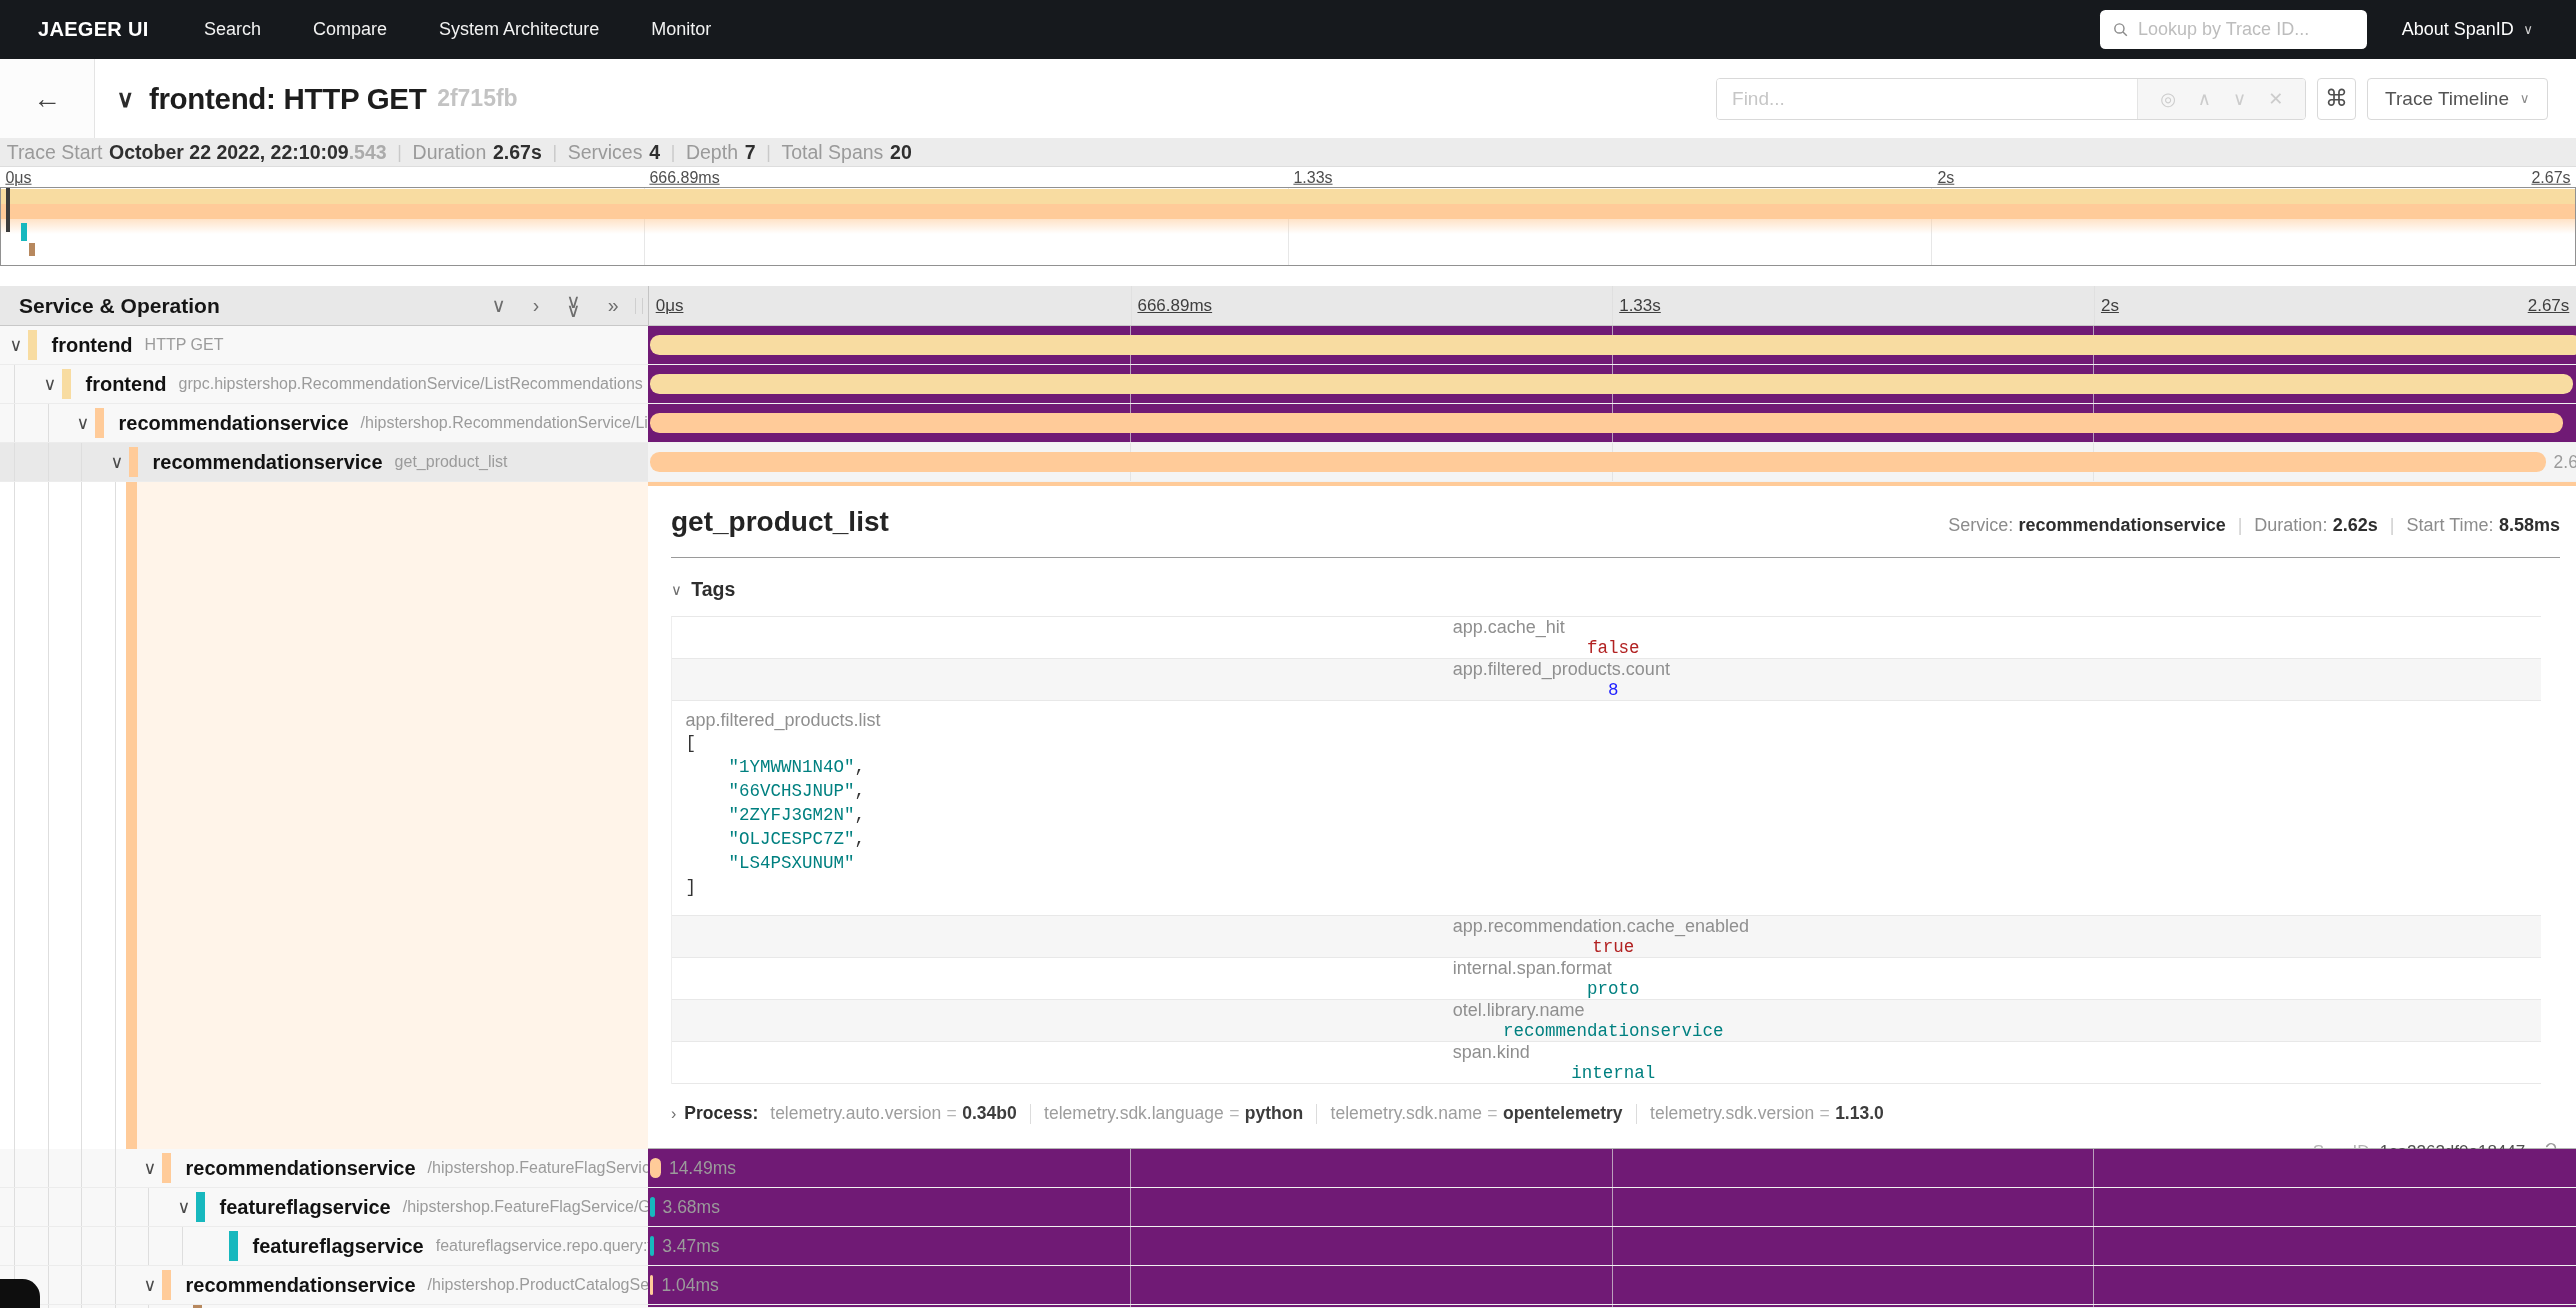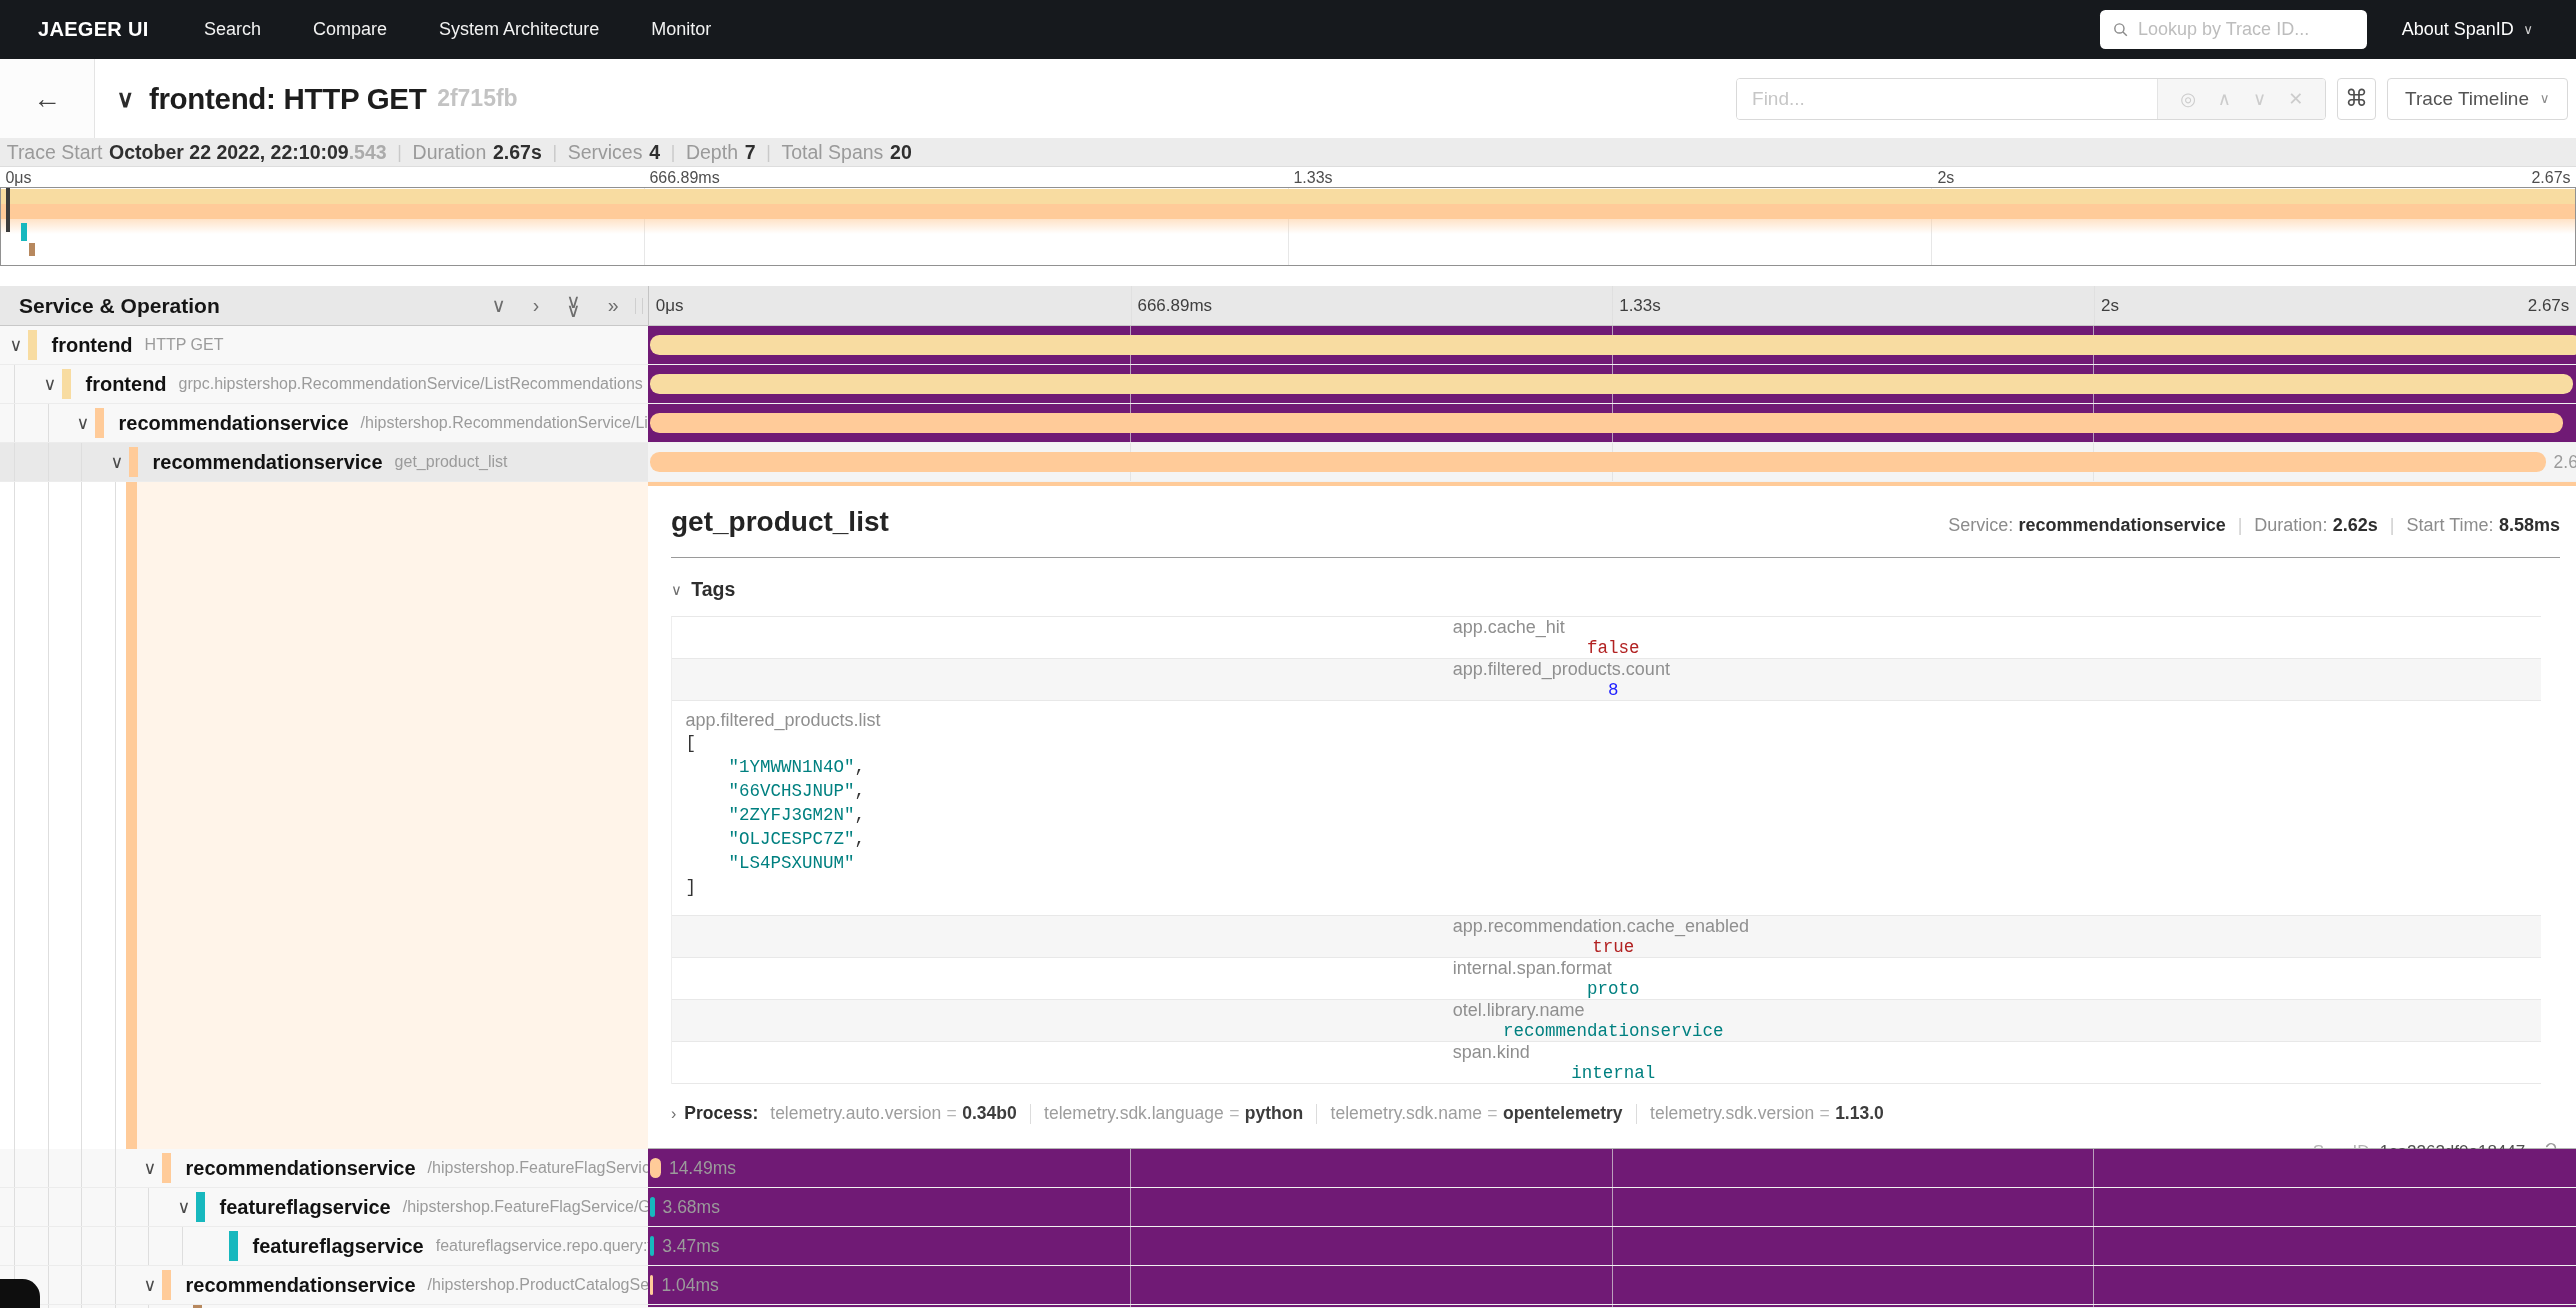--- a/index.html
+++ b/index.html
@@ -19,21 +19,21 @@
   .about .chev-sm { color:#cfcfcf; font-size:13.4px; }
 
   
   .trace-toolbar { height:79px; display:flex; align-items:center; background:#fff; }
   .back-col { width:95px; height:100%; border-right:0.7px solid #e4e4e4; display:flex;
               align-items:center; justify-content:center; font-size:28px; color:#444; background:#fcfcfc; }
   .title-wrap { display:flex; align-items:center; margin-left:21.5px; }
   .title-chev { font-size:24px; font-weight:bold; color:#2b2b2b; margin-right:14.8px; }
   .trace-title { font-size:29.5px; font-weight:bold; color:#1d1d1d; letter-spacing:-0.3px; }
   .trace-id { font-size:23px; font-weight:600; color:#c3c3c3; margin-left:10.7px; }
-  .toolbar-right { margin-left:auto; display:flex; align-items:center; gap:10.7px; padding-right:8px; }
+  .toolbar-right { margin-left:auto; display:flex; align-items:center; gap:10.7px; padding-right:28px; }
   .find-group { display:flex; width:590px; height:42px; border:0.7px solid #d9d9d9; border-radius:4px; overflow:hidden; background:#fff; }
   .find-group input { flex:1; border:none; outline:none; padding:0 14.8px; font-size:19px;
                       font-family:"Liberation Sans", sans-serif; color:#444; }
   .find-group input::placeholder { color:#c6c6c6; }
   .find-controls { width:168px; background:#f6f6f6; border-left:0.7px solid #e4e4e4; display:flex;
                    align-items:center; justify-content:space-evenly; color:#cccccc; font-size:18px; }
   .kbd-btn { width:39px; height:42px; border:0.7px solid #d9d9d9; border-radius:4px; background:#fff;
              display:flex; align-items:center; justify-content:center; font-size:23px; color:#4f4f4f; }
   .view-btn { height:42px; border:0.7px solid #d9d9d9; border-radius:4px; background:#fff; padding:0 17.5px;
               display:flex; align-items:center; gap:10.7px; font-size:19px; color:#545454; }
@@ -68,21 +68,21 @@
   .grid-head { height:40px; display:flex; border-bottom:0.7px solid #c8c8c8; }
   .gh-left { width:648px; background:#e8e8e8; display:flex; align-items:center; position:relative; }
   .gh-title { font-size:21px; font-weight:bold; color:#161616; margin-left:19px; }
   .gh-icons { margin-left:auto; margin-right:29.5px; display:flex; align-items:center; gap:27px;
               color:#6d6d6d; font-size:19.5px; }
   .dbl-down { display:inline-flex; flex-direction:column; line-height:8.7px; }
   .gh-grip { position:absolute; right:5.4px; top:12px; width:8px; height:16px;
              border-left:1.3px solid #cfcfcf; border-right:1.3px solid #cfcfcf; }
   .gh-right { flex:1; background:#e8e8e8; position:relative; border-left:0.7px solid #c4c4c4;
               font-size:17px; color:#3f3f3f; }
-  .tickpos { position:absolute; top:50%; transform:translateY(-50%); white-space:nowrap; }
+  .tickpos { position:absolute; top:50%; transform:translateY(-50%); white-space:nowrap;text-decoration:underline; }
   .mini-ticks .tickpos { transform:translateY(-46%); }
 
   
   .row { height:39px; display:flex; }
   .name-cell { width:648px; background:#f8f8f8; border-bottom:0.7px solid #ececec; position:relative;
                display:flex; align-items:center; overflow:hidden; }
   .row.selected .name-cell { background:#e9e9e9; }
   .guide { position:absolute; top:0; bottom:0; width:0.7px; background:#dedede; }
   .chev { width:24px; flex:none; text-align:center; color:#4a4a4a; font-size:17.5px; }
   .strip { width:8.7px; height:29.5px; flex:none; }

